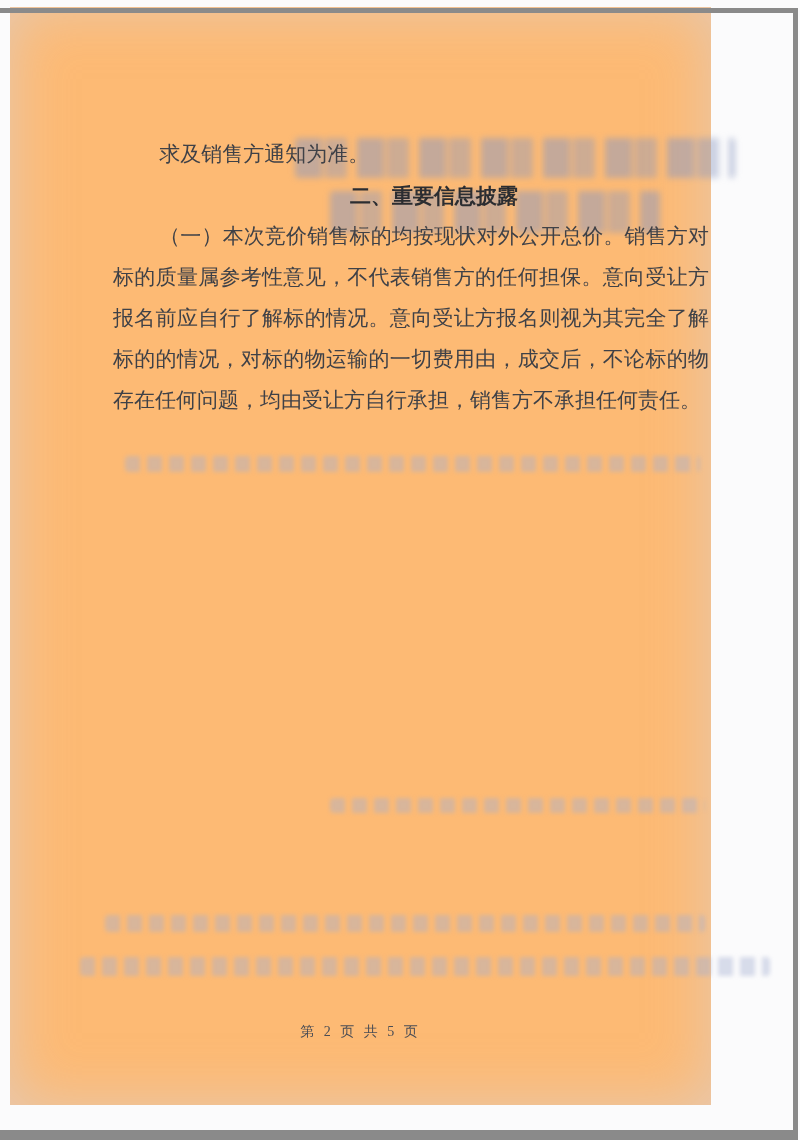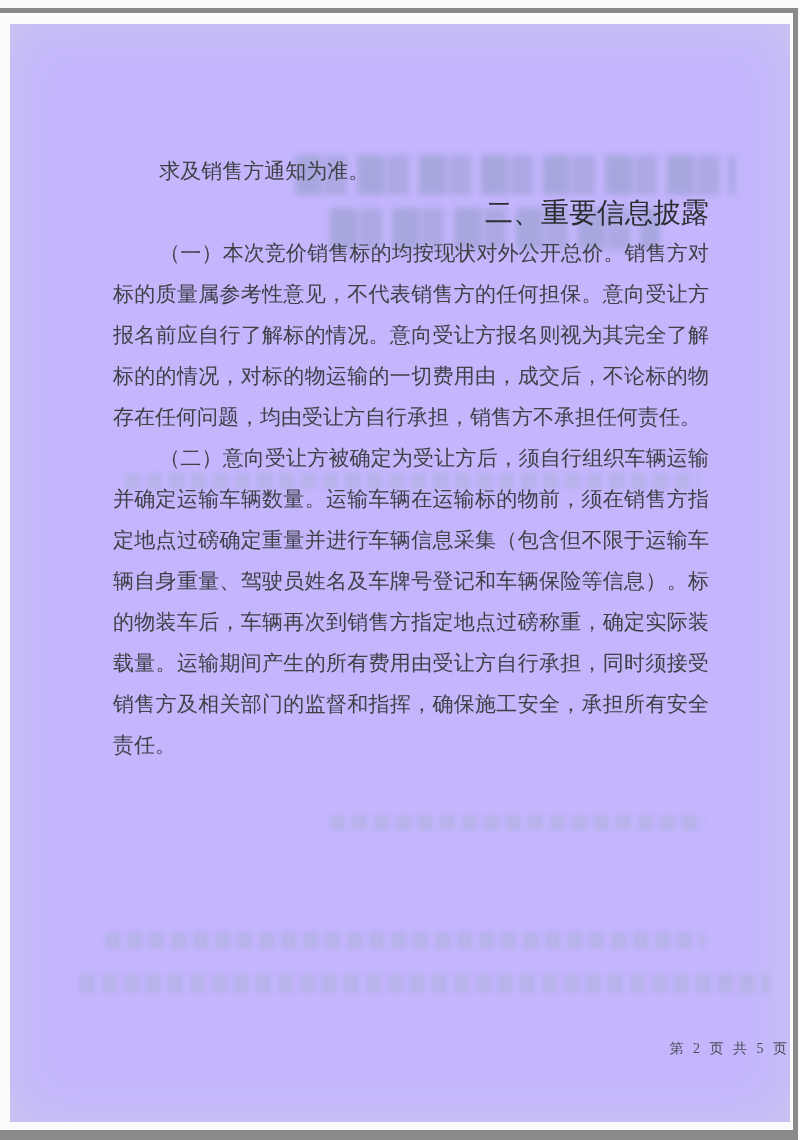--- a/index.html
+++ b/index.html
@@ -24,24 +24,24 @@
     right: 2px;
     bottom: 0;
     border: 5px solid #8a8a8a;
     border-bottom-width: 10px;
     pointer-events: none;
   }
   
   .paper {
     position: absolute;
     left: 10px;
-    top: 24px;
-    width: 780px;
+    top: 7px;
+    width: 701px;
     height: 1098px;
-    background: #c4b5fd;
+    background: #fdba74;
     box-shadow: inset 0 0 60px rgba(210,214,230,0.55);
   }
   
   .bleed {
     position: absolute;
     border-radius: 4px;
     filter: blur(3px);
     z-index: 1;
   }
   .bleed.title {
@@ -71,33 +71,33 @@
   }
   .doc-text p {
     margin: 0;
     text-indent: 2.2em;
   }
   .continuation {
     text-indent: 0;
   }
   .heading {
     font-family: "Liberation Sans", "DejaVu Sans", sans-serif;
-    font-weight: normal;
+    font-weight: bold;
     color: #2b2d31;
     text-indent: 2.3em;
-    font-size: 28px;
-    text-align: right;
+    font-size: 21px;
+    text-align: center;
   }
   .page-footer {
     position: absolute;
     left: 0;
     top: 1016px;
     width: 100%;
     z-index: 2;
-    text-align: right;
+    text-align: center;
     font-size: 14px;
     letter-spacing: 3px;
     color: #4a4d55;
   }
 </style>
 </head>
 <body>
 
 <div class="viewport">
 
@@ -107,20 +107,19 @@
     <div class="bleed title" style="left:320px; top:184px; width:330px; height:42px;"></div>
     <div class="bleed faint" style="left:115px; top:449px; width:575px; height:16px;"></div>
     <div class="bleed faint" style="left:320px; top:791px; width:375px; height:15px;"></div>
     <div class="bleed faint" style="left:95px; top:908px; width:600px; height:17px;"></div>
     <div class="bleed faint" style="left:70px; top:950px; width:690px; height:19px;"></div>
 
     <div class="doc-text">
       <p class="continuation">求及销售方通知为准。</p>
       <p class="heading">二、重要信息披露</p>
       <p>（一）本次竞价销售标的均按现状对外公开总价。销售方对标的质量属参考性意见，不代表销售方的任何担保。意向受让方报名前应自行了解标的情况。意向受让方报名则视为其完全了解标的的情况，对标的物运输的一切费用由，成交后，不论标的物存在任何问题，均由受让方自行承担，销售方不承担任何责任。</p>
-      <p>（二）意向受让方被确定为受让方后，须自行组织车辆运输并确定运输车辆数量。运输车辆在运输标的物前，须在销售方指定地点过磅确定重量并进行车辆信息采集（包含但不限于运输车辆自身重量、驾驶员姓名及车牌号登记和车辆保险等信息）。标的物装车后，车辆再次到销售方指定地点过磅称重，确定实际装载量。运输期间产生的所有费用由受让方自行承担，同时须接受销售方及相关部门的监督和指挥，确保施工安全，承担所有安全责任。</p>
     </div>
 
     <div class="page-footer">第 2 页 共 5 页</div>
   </div>
 
   <div class="scan-frame"></div>
 </div>
 
 </body></html>

